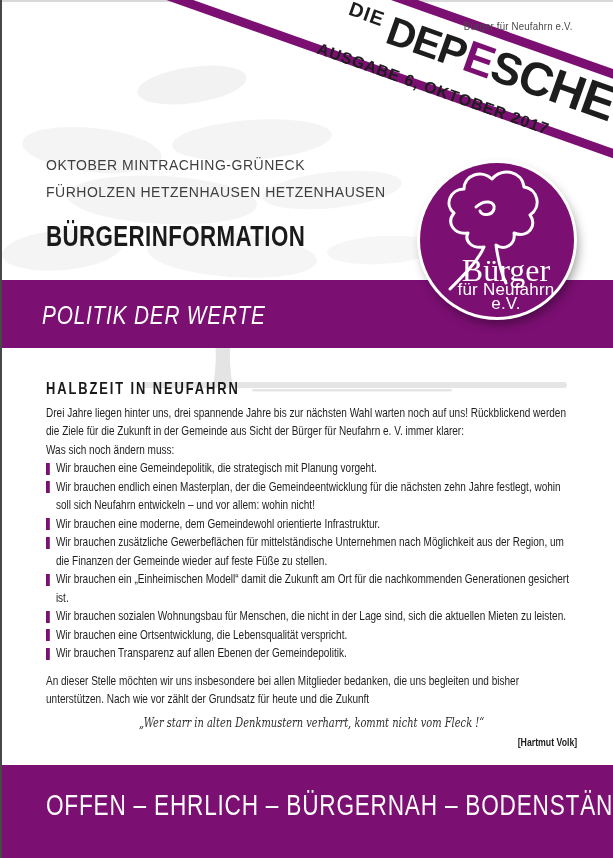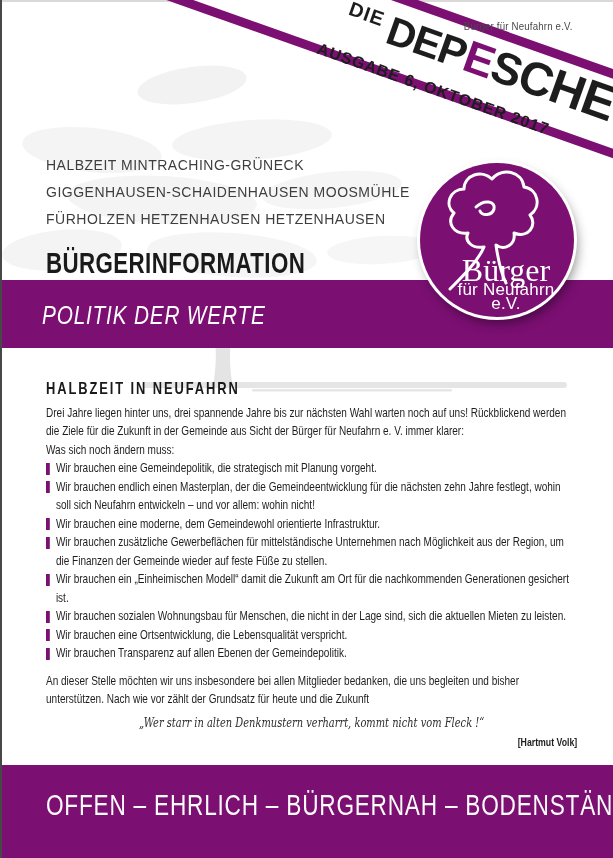--- a/index.html
+++ b/index.html
@@ -134,22 +134,21 @@
   <div class="publisher">Bürger für Neufahrn e.V.</div>
 
   <div class="ribbon">
     <div class="ribbon-line1">
       <span class="mast-die">DIE</span><span class="mast-word"><span>D</span><span>E</span><span>P</span><span>E</span><span>S</span><span>C</span><span>H</span><span>E</span></span>
     </div>
     <div class="ribbon-line2">AUSGABE 6, OKTOBER 2017</div>
   </div>
 
   <div class="header-left">
-    <div class="region-line">HALBZEIT MINTRACHING-GRÜNECK</div>
-    <div class="region-line">GIGGENHAUSEN-SCHAIDENHAUSEN MOOSMÜHLE</div>
+    <div class="region-line">OKTOBER MINTRACHING-GRÜNECK</div>
     <div class="region-line">FÜRHOLZEN HETZENHAUSEN HETZENHAUSEN</div>
     <h1 class="page-title">BÜRGERINFORMATION</h1>
   </div>
 
   <div class="band">
     <span class="band-label">POLITIK DER WERTE</span>
   </div>
 
   <div class="logo">
     <svg width="154" height="154" viewBox="0 0 154 154">

